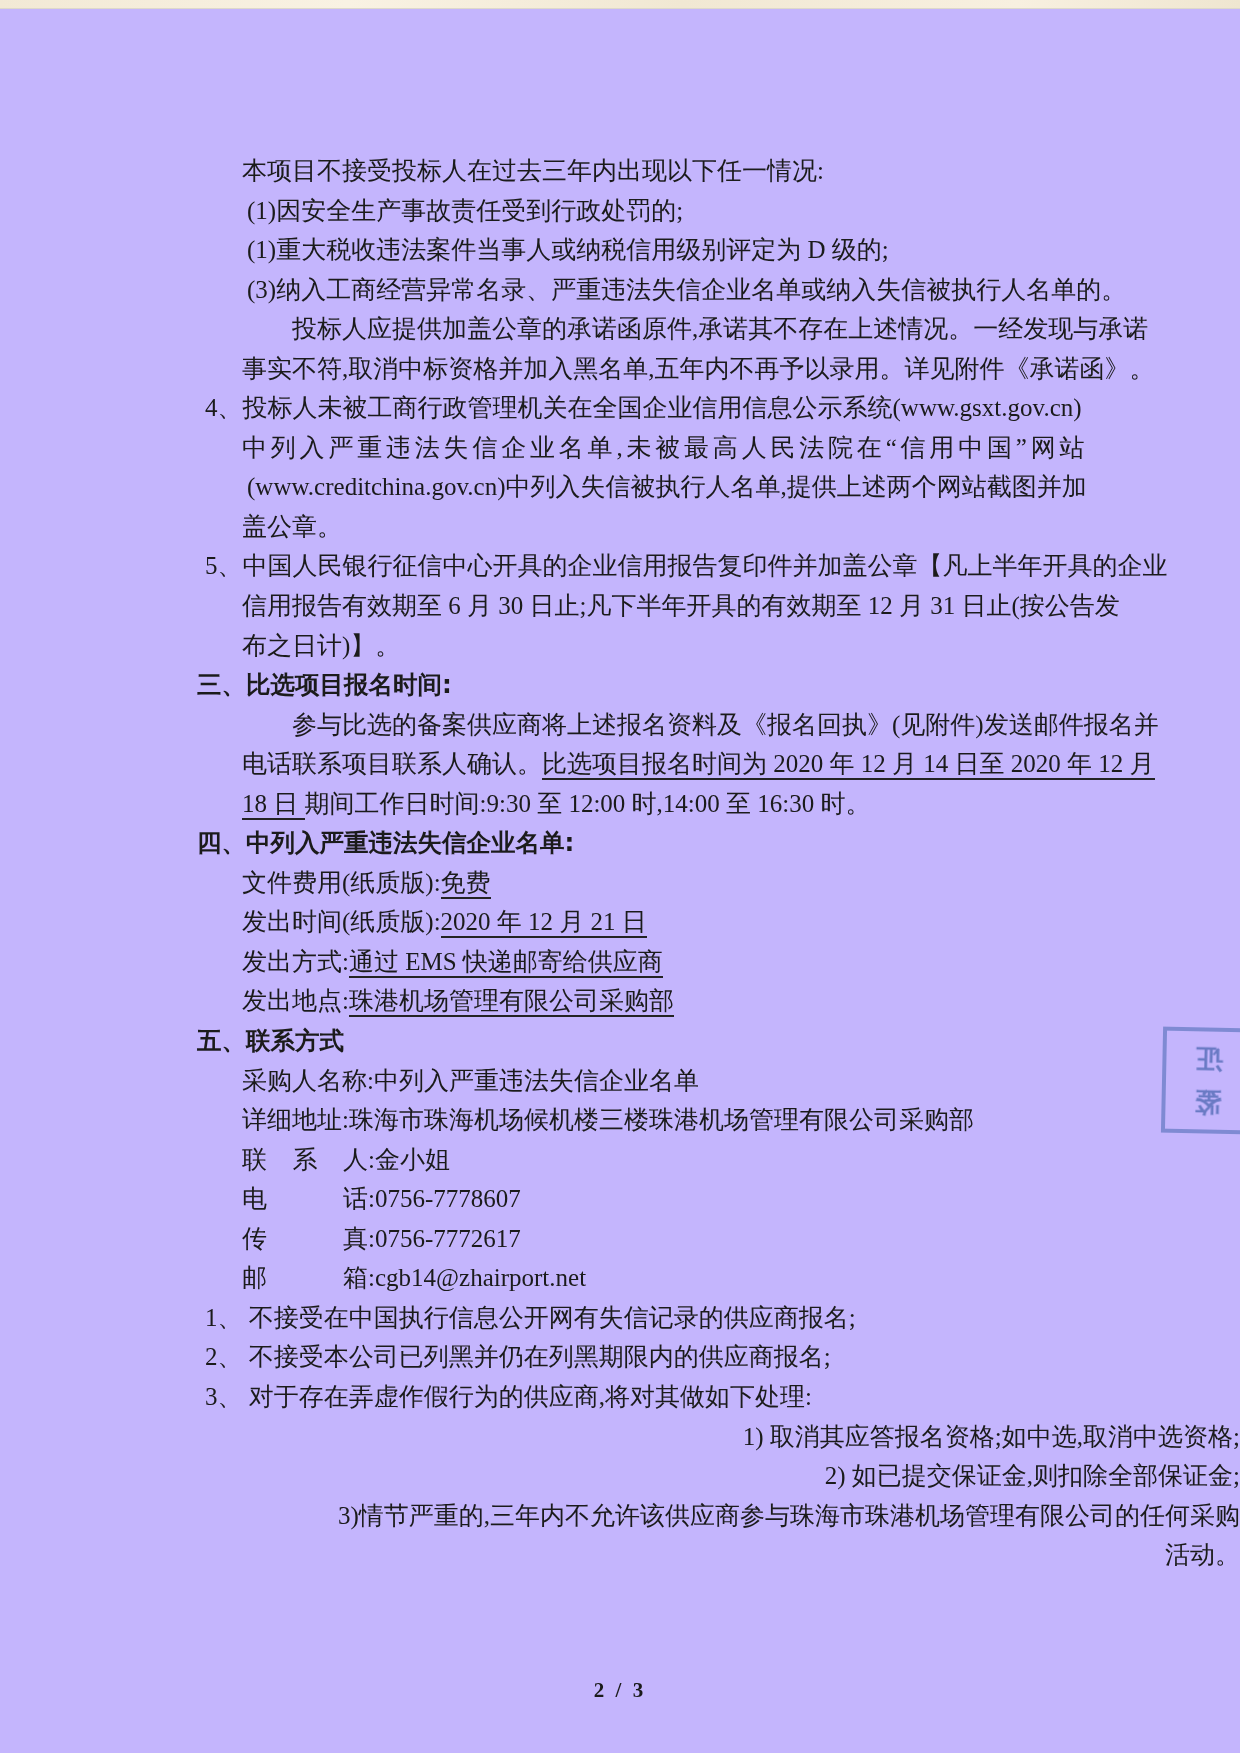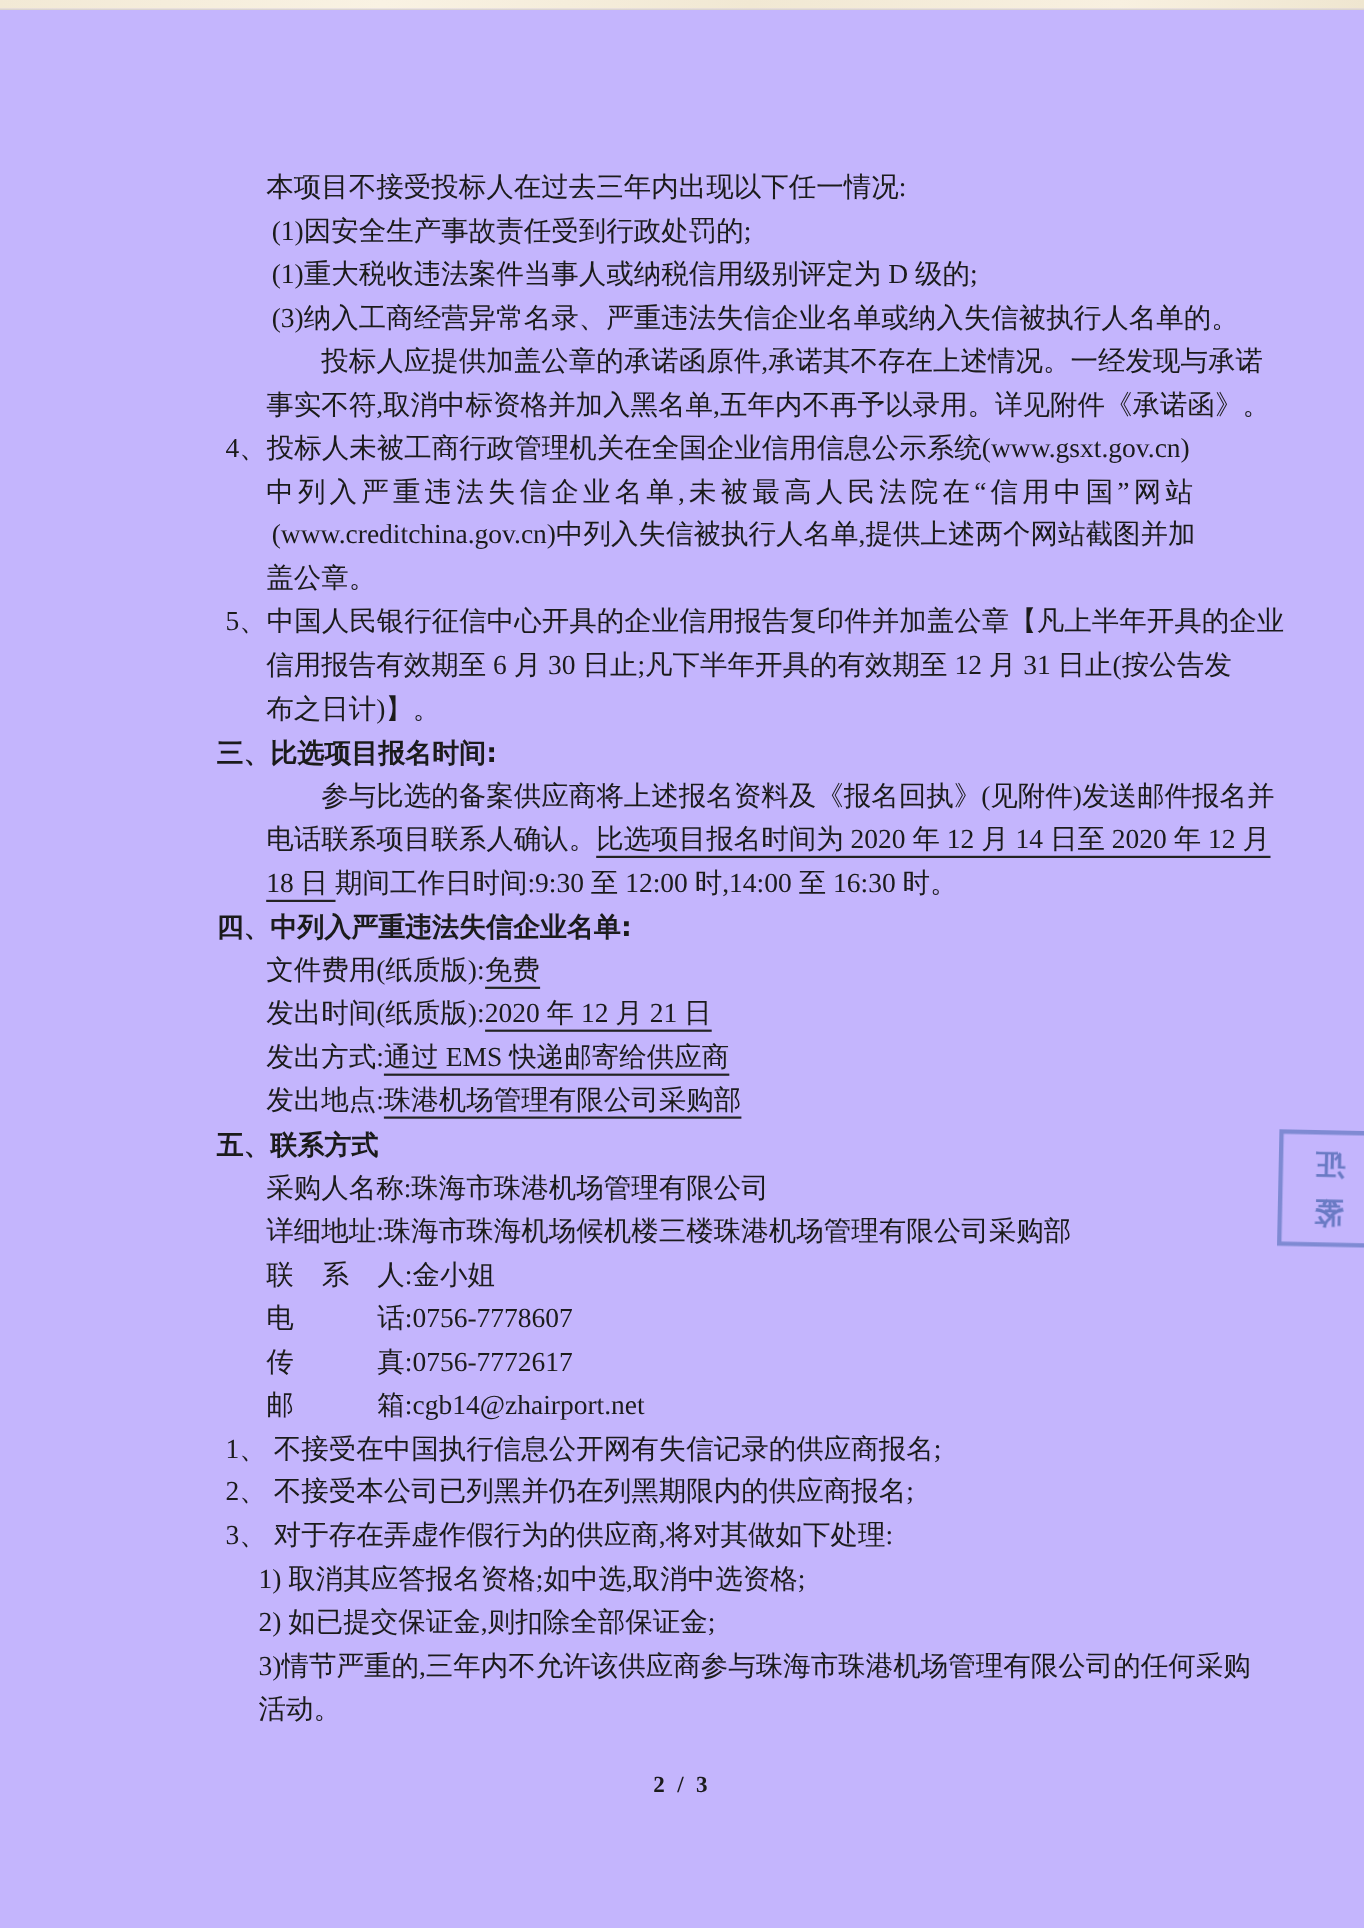--- a/index.html
+++ b/index.html
@@ -21,28 +21,28 @@
     height:39.55px; line-height:39.55px;
     font-size:25px;
     white-space:pre;
   }
   .i-h    { margin-left:197px; font-weight:bold;
             font-family:"DejaVu Sans","Liberation Sans",sans-serif; font-size:24.5px; }
   .i-num  { margin-left:205px; }
   .i-body { margin-left:242px; }
   .i-paren{ margin-left:247px; }
   .i-para { margin-left:292px; }
-  .i-sub  { margin-left:235px; }
+  .i-sub  { margin-left:235px;text-align:right; }
   .u { border-bottom:2px solid #232323; padding-bottom:1px; }
   .label {
     display:inline-block; width:126px;
     text-align:justify; text-align-last:justify;
   }
   .footer {
-    position:absolute; top:1610px; left:0; width:100%;
+    position:absolute; top:1678px; left:0; width:100%;
     text-align:center; font-size:21px; font-weight:bold; letter-spacing:3px;
   }
   .stamp {
     position:absolute; left:1162px; top:1028px;
     width:132px; height:98px;
     border:4px solid rgba(82,110,183,0.60);
     border-right:none;
     transform:rotate(1.2deg);
     filter:blur(0.3px);
   }
@@ -79,21 +79,21 @@
       <div class="line i-h"><span>三、比选项目报名时间:</span></div>
       <div class="line i-para"><span>参与比选的备案供应商将上述报名资料及《报名回执》(见附件)发送邮件报名并</span></div>
       <div class="line i-body"><span>电话联系项目联系人确认。</span><span class="u">比选项目报名时间为 2020 年 12 月 14 日至 2020 年 12 月</span></div>
       <div class="line i-body"><span class="u">18 日 </span><span>期间工作日时间:9:30 至 12:00 时,14:00 至 16:30 时。</span></div>
       <div class="line i-h"><span>四、中列入严重违法失信企业名单:</span></div>
       <div class="line i-body"><span>文件费用(纸质版):</span><span class="u">免费</span></div>
       <div class="line i-body"><span>发出时间(纸质版):</span><span class="u">2020 年 12 月 21 日</span></div>
       <div class="line i-body"><span>发出方式:</span><span class="u">通过 EMS 快递邮寄给供应商</span></div>
       <div class="line i-body"><span>发出地点:</span><span class="u">珠港机场管理有限公司采购部</span></div>
       <div class="line i-h"><span>五、联系方式</span></div>
-      <div class="line i-body"><span>采购人名称:珠海市珠港机场管理有限公司</span></div>
+      <div class="line i-body"><span>采购人名称:中列入严重违法失信企业名单</span></div>
       <div class="line i-body"><span>详细地址:珠海市珠海机场候机楼三楼珠港机场管理有限公司采购部</span></div>
       <div class="line i-body"><span class="label">联系人</span><span>:金小姐</span></div>
       <div class="line i-body"><span class="label">电话</span><span>:0756-7778607</span></div>
       <div class="line i-body"><span class="label">传真</span><span>:0756-7772617</span></div>
       <div class="line i-body"><span class="label">邮箱</span><span>:cgb14@zhairport.net</span></div>
       <div class="line i-num"><span>1、 不接受在中国执行信息公开网有失信记录的供应商报名;</span></div>
       <div class="line i-num"><span>2、 不接受本公司已列黑并仍在列黑期限内的供应商报名;</span></div>
       <div class="line i-num"><span>3、 对于存在弄虚作假行为的供应商,将对其做如下处理:</span></div>
       <div class="line i-sub"><span>1) 取消其应答报名资格;如中选,取消中选资格;</span></div>
       <div class="line i-sub"><span>2) 如已提交保证金,则扣除全部保证金;</span></div>

